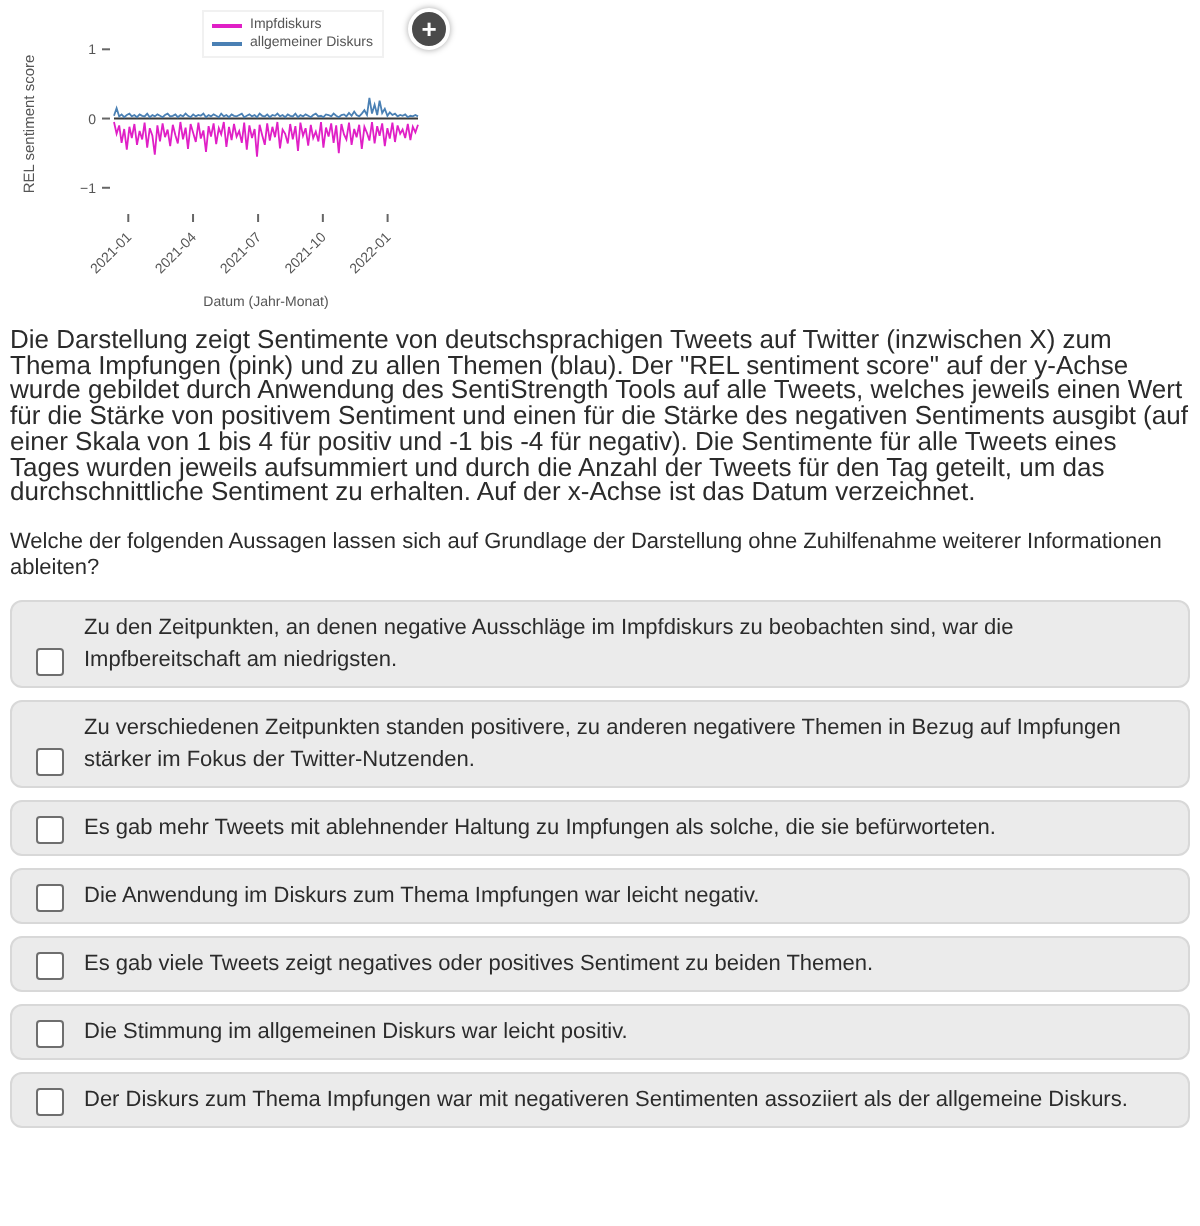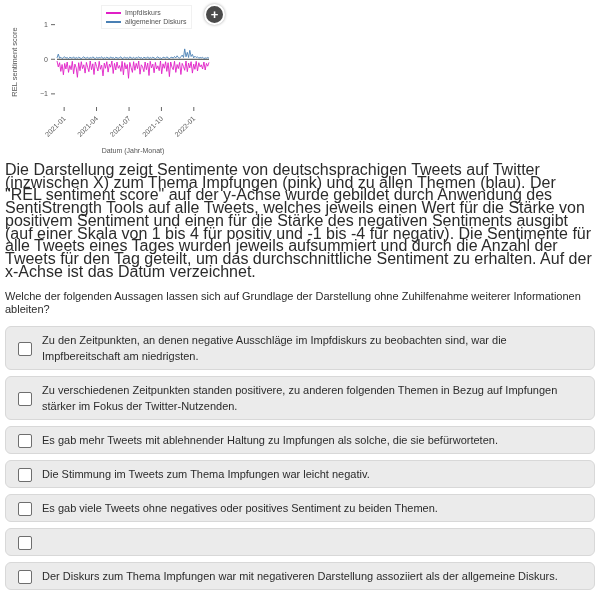--- a/index.html
+++ b/index.html
@@ -13,25 +13,25 @@
             padding:2px 5px 2px 4px; z-index:2; }
   .legend-item { display:flex; align-items:center; gap:4px; height:9px; }
   .legend-swatch { width:15px; height:0; border-top:2px solid; flex:0 0 auto; }
   .legend-label { font-size:7px; color:#555; white-space:nowrap; }
   .expand-btn { position:absolute; left:197px; top:2px; width:17px; height:17px; border-radius:50%;
                 background:#4a4a4a; color:#ffffff; display:flex; align-items:center; justify-content:center;
                 font-size:13px; line-height:1; border:2px solid #ffffff; box-shadow:0 0 3px rgba(0,0,0,.35);
                 cursor:pointer; z-index:3; font-weight:bold; }
 
   
-  .desc { font-size:16px; line-height:12.7px; margin:4px 0 0 0; }
+  .desc { font-size:13px; line-height:12.7px; margin:4px 0 0 0; }
   .question { font-size:11px; line-height:12.7px; margin:12px 0 10px 0; }
 
   
-  .option { display:flex; align-items:center; background:#ebebeb; border:1px solid #d8d8d8;
+  .option { display:flex; align-items:flex-end; background:#ebebeb; border:1px solid #d8d8d8;
             border-radius:6px; padding:5px 10px 5px 12px; margin-bottom:6px; font-size:11px;
             line-height:16px; cursor:pointer; }
   .checkbox { width:12px; height:12px; background:#ffffff; border:1px solid #6e6e6e; border-radius:2px;
               margin:2px 10px 0 0; flex:0 0 auto; }
 </style>
 </head>
 <body>
 
 <div class="page">
 
@@ -77,42 +77,43 @@
   <p class="question">Welche der folgenden Aussagen lassen sich auf Grundlage der Darstellung ohne Zuhilfenahme weiterer Informationen ableiten?</p>
 
   <div id="options">
     <div class="option">
       <span class="checkbox"></span>
       <span>Zu den Zeitpunkten, an denen negative Ausschläge im Impfdiskurs zu beobachten sind, war die Impfbereitschaft am niedrigsten.</span>
     </div>
 
     <div class="option">
       <span class="checkbox"></span>
-      <span>Zu verschiedenen Zeitpunkten standen positivere, zu anderen folgenden Themen in Bezug auf Impfungen stärker im Fokus der Twitter-Nutzenden.</span>
+      <span>Zu verschiedenen Zeitpunkten standen positivere, zu anderen negativere Themen in Bezug auf Impfungen stärker im Fokus der Twitter-Nutzenden.</span>
     </div>
 
     <div class="option">
       <span class="checkbox"></span>
       <span>Es gab mehr Tweets mit ablehnender Haltung zu Impfungen als solche, die sie befürworteten.</span>
     </div>
 
     <div class="option">
       <span class="checkbox"></span>
-      <span>Die Stimmung im Tweets zum Thema Impfungen war leicht negativ.</span>
+      <span>Die Anwendung im Diskurs zum Thema Impfungen war leicht negativ.</span>
     </div>
 
 
     <div class="option">
       <span class="checkbox"></span>
-      <span>Es gab viele Tweets ohne negatives oder positives Sentiment zu beiden Themen.</span>
+      <span>Es gab viele Tweets zeigt negatives oder positives Sentiment zu beiden Themen.</span>
     </div>
 
     <div class="option">
       <span class="checkbox"></span>
+      <span>Die Stimmung im allgemeinen Diskurs war leicht positiv.</span>
     </div>
 
     <div class="option">
       <span class="checkbox"></span>
-      <span>Der Diskurs zum Thema Impfungen war mit negativeren Darstellung assoziiert als der allgemeine Diskurs.</span>
+      <span>Der Diskurs zum Thema Impfungen war mit negativeren Sentimenten assoziiert als der allgemeine Diskurs.</span>
     </div>
   </div>
 
 </div>
 
 </body></html>

